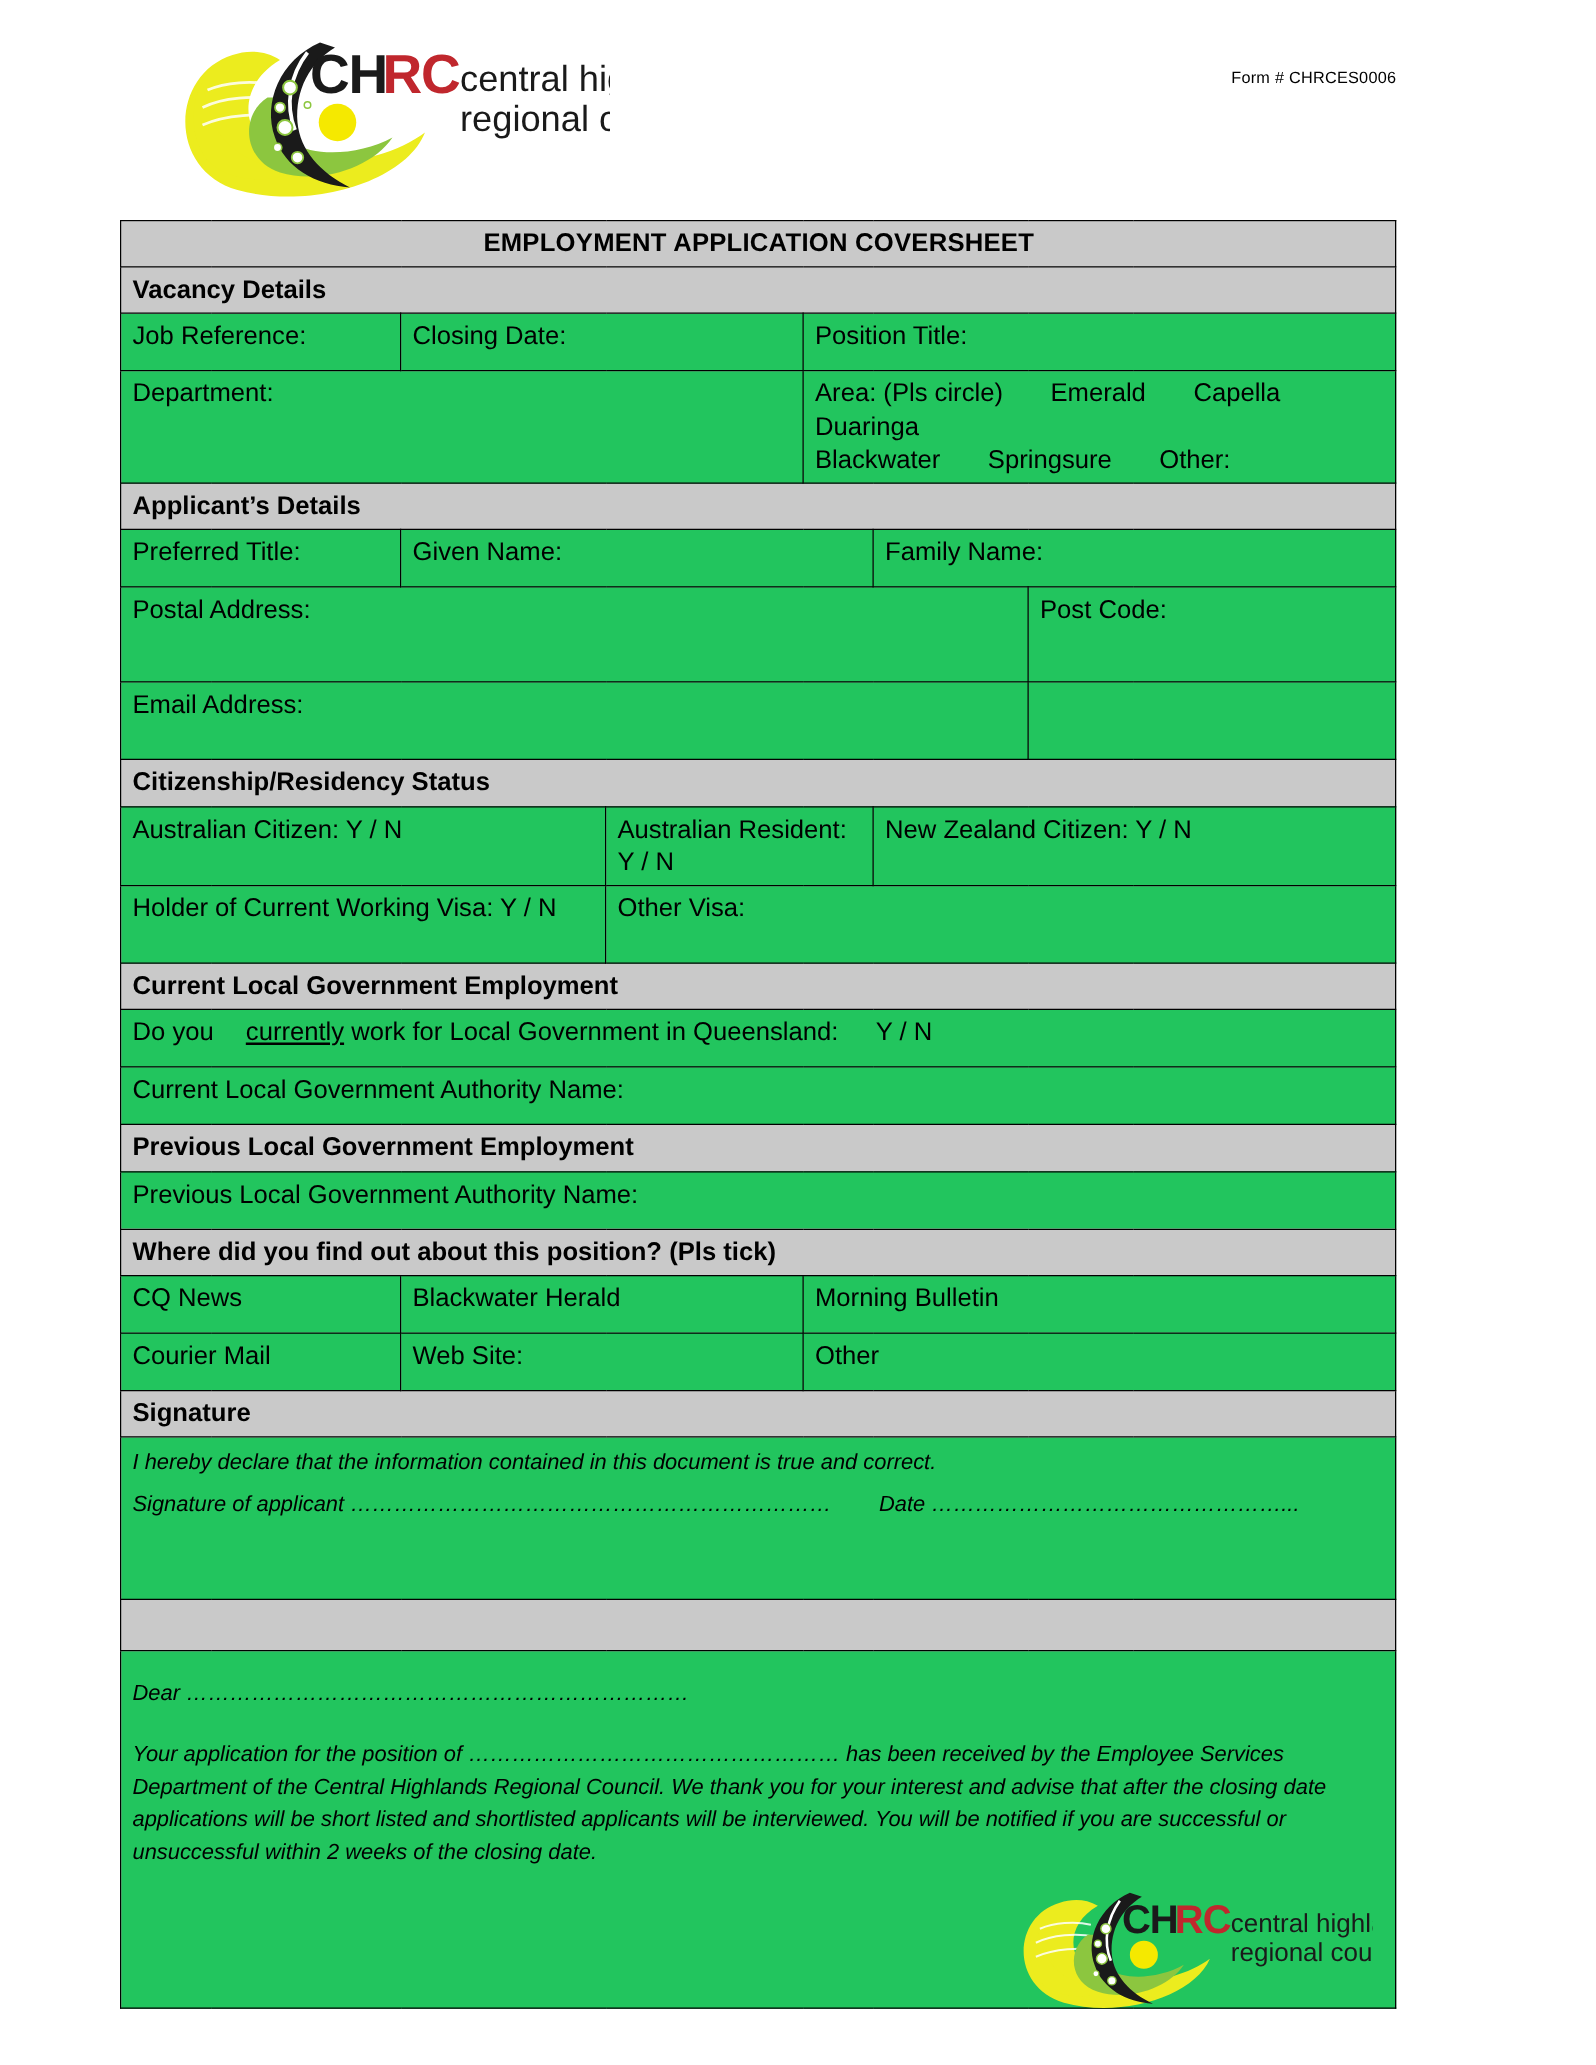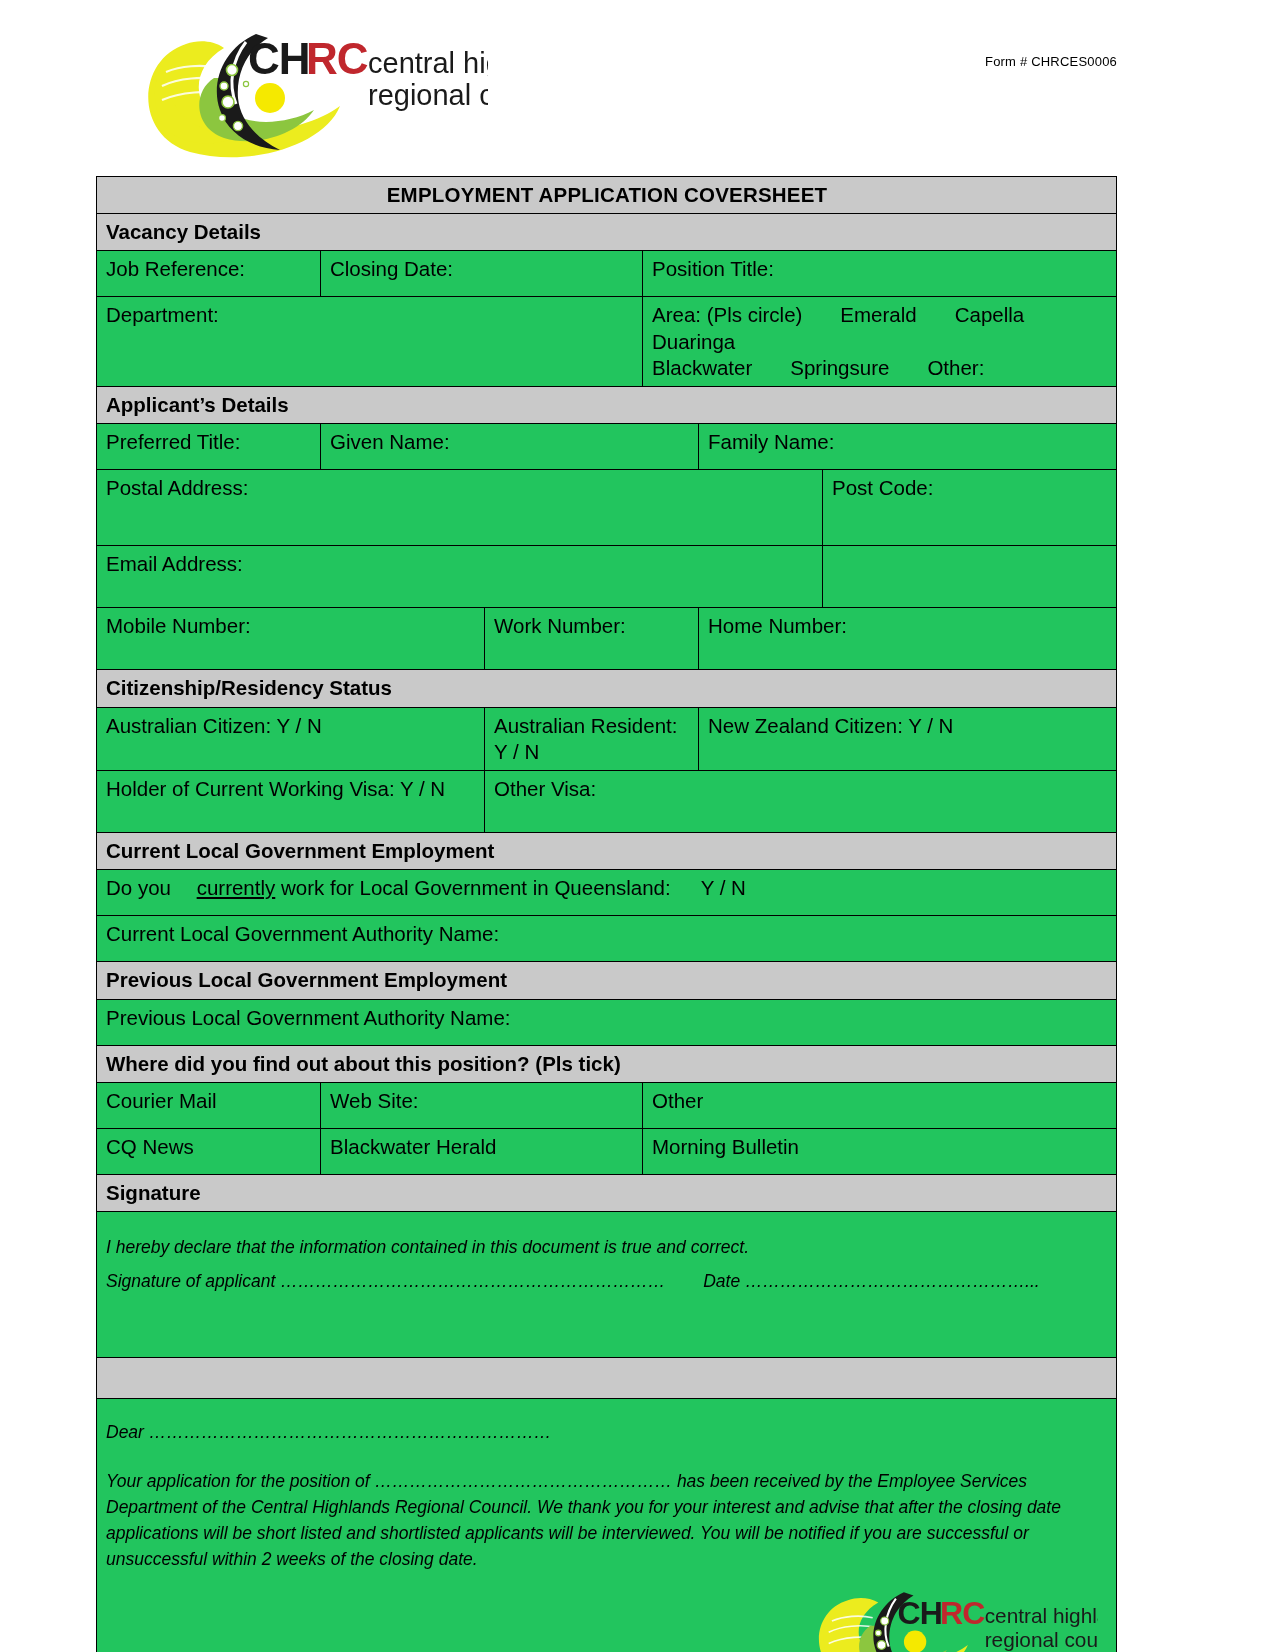--- a/index.html
+++ b/index.html
@@ -79,21 +79,21 @@
     padding: 5px 8px 7px 9px;
   }
   .blank-grey {
     background: #c9c9c9 !important;
     height: 30px;
     padding: 0;
   }
   .tall-1 { height: 46px; }
   .tall-2 { height: 62px; }
   .tall-3 { height: 76px; }
-  .row-sig td { height: 116px; padding-top: 24px; }
+  .row-sig td { height: 116px; padding-top: 8px; }
   .row-letter td { height: 258px; padding-top: 22px; }
 
   .sp { display: inline-block; }
   .sp-2 { width: 38px; }
   .sp-3 { width: 30px; }
   u.u { text-decoration: underline; margin-left: 20px; }
   .decl { font-style: italic; font-size: 17.5px; }
   .sigline { font-style: italic; font-size: 17.5px; margin-top: 12px; }
   .dots { letter-spacing: 0px; }
 
@@ -200,25 +200,20 @@
       <td colspan="3">Family Name:</td>
     </tr>
     <tr class="tall-3">
       <td colspan="6">Postal Address:</td>
       <td colspan="2">Post Code:</td>
     </tr>
     <tr class="tall-2">
       <td colspan="6">Email Address:</td>
       <td colspan="2"></td>
     </tr>
-    <tr class="tall-2">
-      <td colspan="3">Mobile Number:</td>
-      <td colspan="2">Work Number:</td>
-      <td colspan="3">Home Number:</td>
-    </tr>
 
     <tr>
       <td class="section-cell" colspan="8">Citizenship/Residency Status</td>
     </tr>
     <tr class="tall-2">
       <td colspan="3">Australian Citizen:  Y / N</td>
       <td colspan="2">Australian Resident:   Y / N</td>
       <td colspan="3">New Zealand Citizen:  Y / N</td>
     </tr>
     <tr class="tall-2">
@@ -242,28 +237,28 @@
       <td class="section-cell" colspan="8">Previous Local Government Employment</td>
     </tr>
     <tr class="tall-1">
       <td colspan="8">Previous Local Government Authority Name:</td>
     </tr>
 
     <tr>
       <td class="section-cell" colspan="8">Where did you find out about this position? (Pls tick)</td>
     </tr>
     <tr class="tall-1">
+      <td colspan="2">CQ News</td>
+      <td colspan="2">Blackwater Herald</td>
+      <td colspan="4">Morning Bulletin</td>
+    </tr>
+    <tr class="tall-1">
       <td colspan="2">Courier Mail</td>
       <td colspan="2">Web Site:</td>
       <td colspan="4">Other</td>
-    </tr>
-    <tr class="tall-1">
-      <td colspan="2">CQ News</td>
-      <td colspan="2">Blackwater Herald</td>
-      <td colspan="4">Morning Bulletin</td>
     </tr>
 
     <tr>
       <td class="section-cell" colspan="8">Signature</td>
     </tr>
     <tr class="row-sig">
       <td colspan="8">
         <div class="decl">I hereby declare that the information contained in this document is true and correct.</div>
         <div class="sigline">
           <span>Signature of applicant</span>

